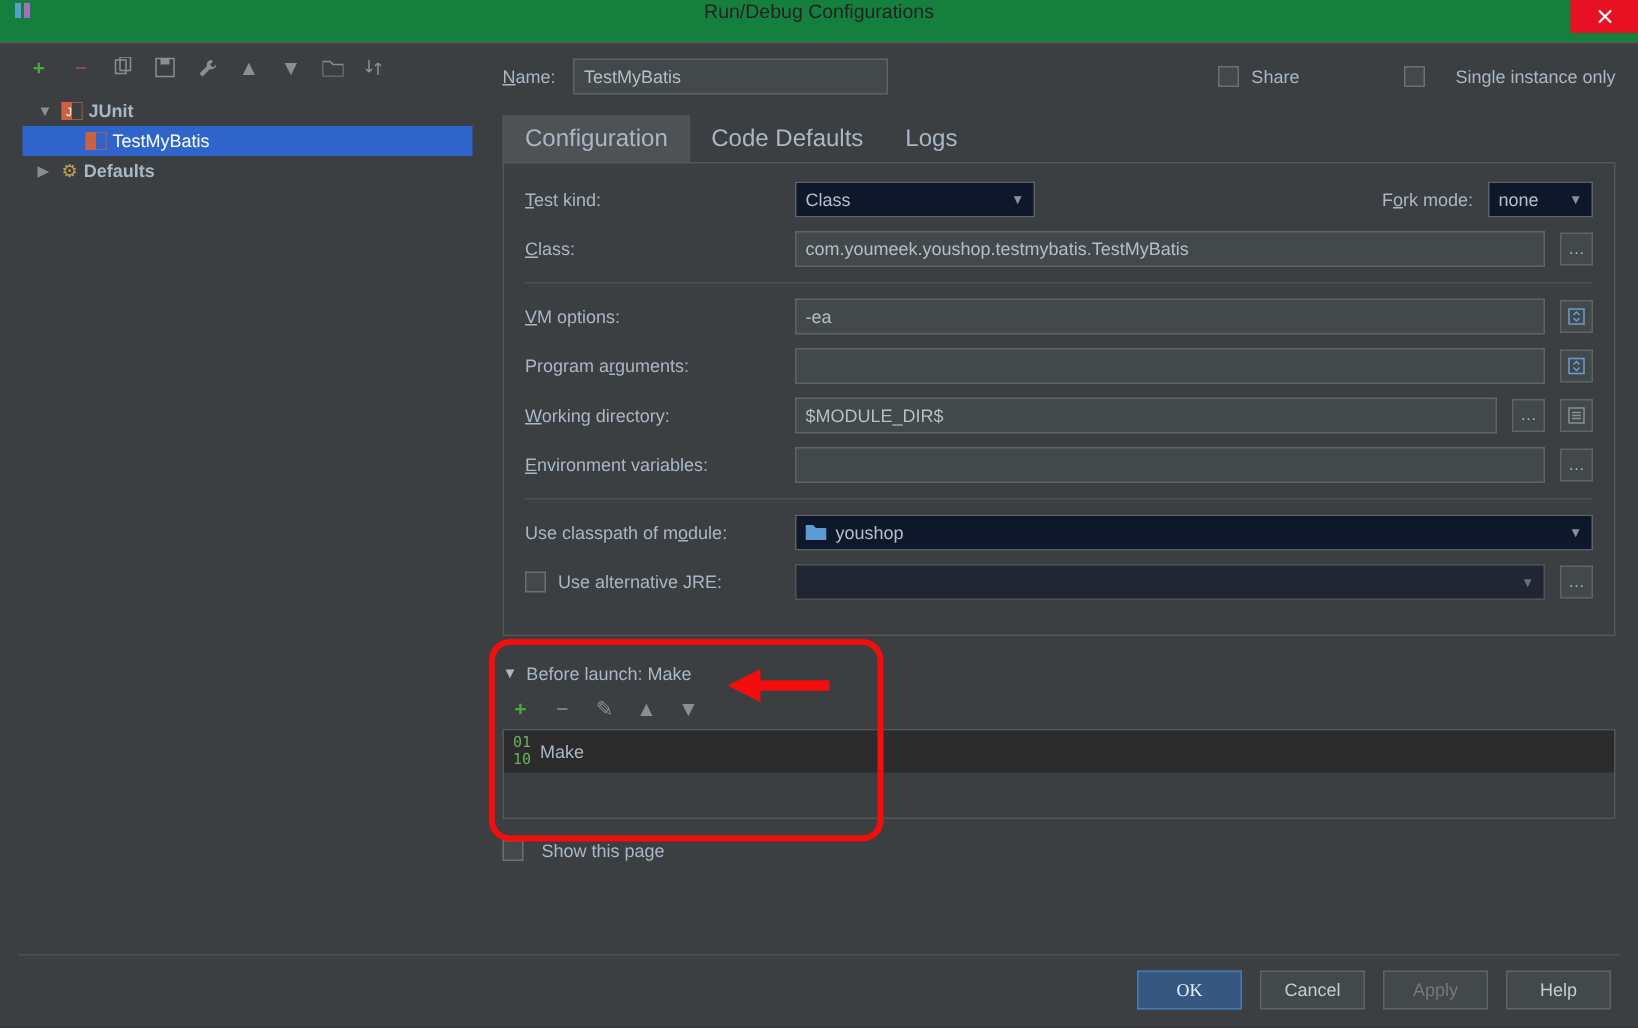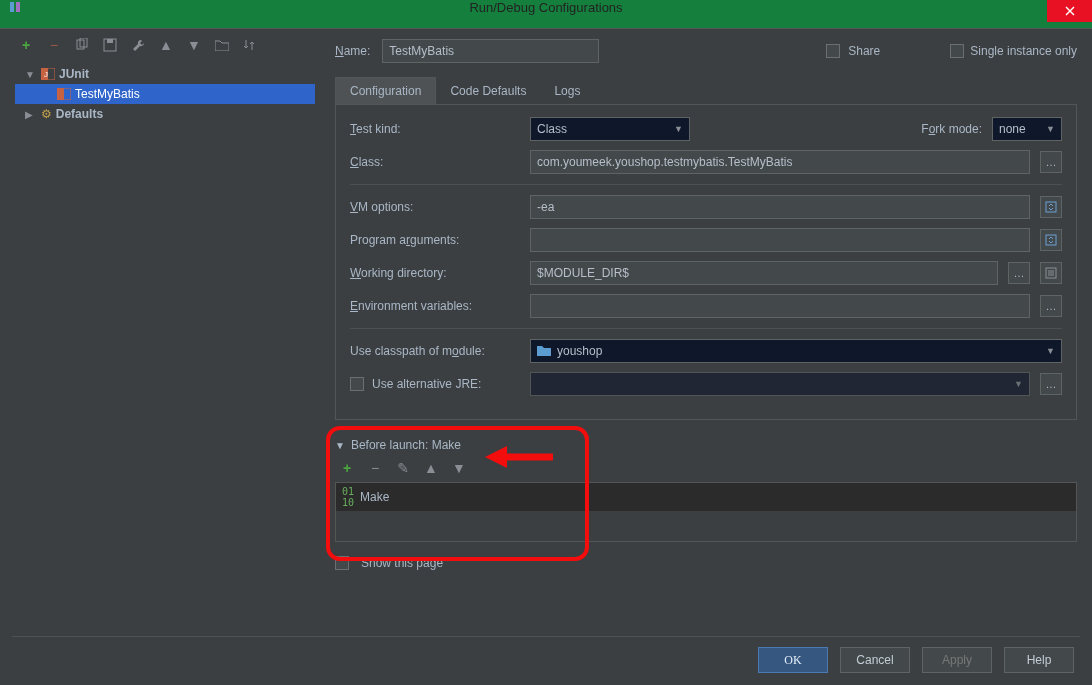--- a/index.html
+++ b/index.html
@@ -129,21 +129,21 @@
     margin-top:12px;
     gap:0;
   }
   .tab{
     padding:6px 14px;
     background:#3c3f41;
     color:#a9b7c6;
     border:1px solid #555;
     border-bottom:none;
     cursor:pointer;
-    font-size:12px;
+    font-size:16px;
   }
   .tab.active{
     background:#4e5254;
   }
   .tab:not(.active){border-top:1px solid transparent;border-left:none;border-right:none;}
   .tab-body{
     border:1px solid #555;
     background:#3c3f41;
     padding:12px 14px 14px 14px;
   }
@@ -319,21 +319,21 @@
 
   <div class="right-panel">
     <div class="name-row">
       <span class="label"><span class="ul">N</span><span>ame:</span></span>
       <input class="textfield" style="max-width: 410px;" value="TestMyBatis">
       <div style="flex:1"></div>
       <span style="display:flex;align-items:center;gap:4px;margin-right:18px;">
         <span class="check"></span>
         <span><span class="ul">S</span>hare</span>
       </span>
-      <span style="display:flex;align-items:center;gap:2px;padding-left:40px;">
+      <span style="display:flex;align-items:center;gap:16px;padding-left:40px;">
         <span class="check"></span>
         <span>Single instance only</span>
       </span>
     </div>
 
     <div class="tabs">
       <div class="tab active">Configuration</div>
       <div class="tab">Code Defaults</div>
       <div class="tab">Logs</div>
     </div>

